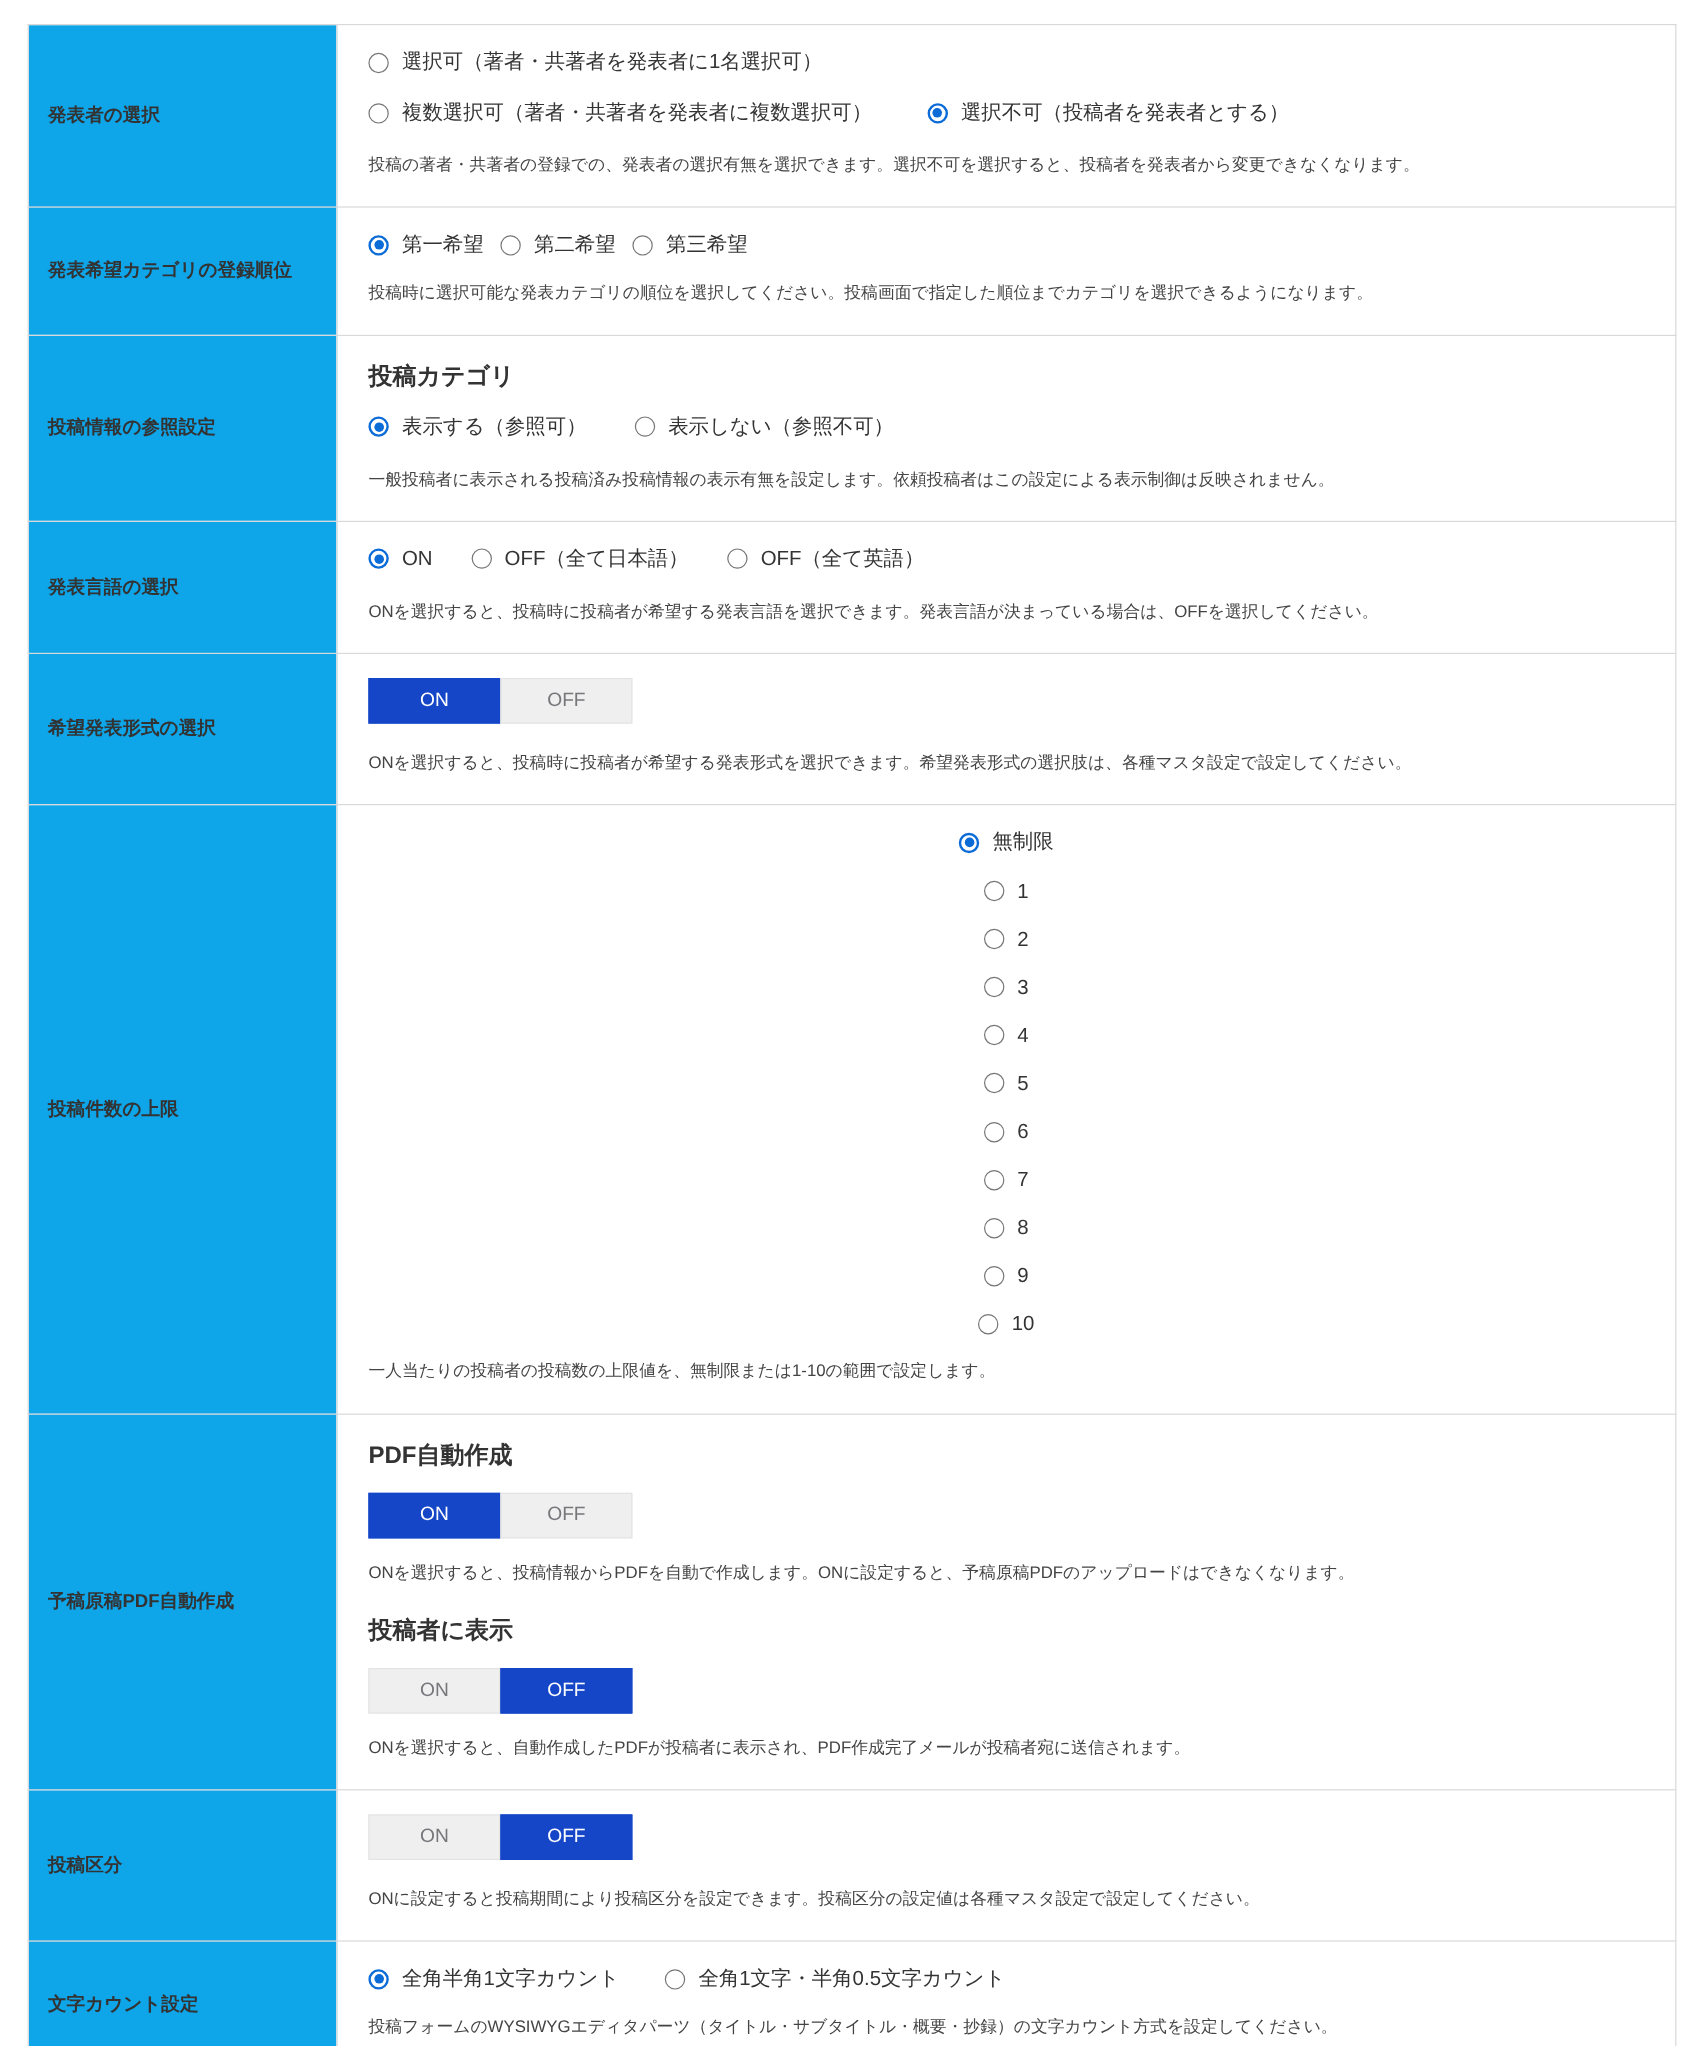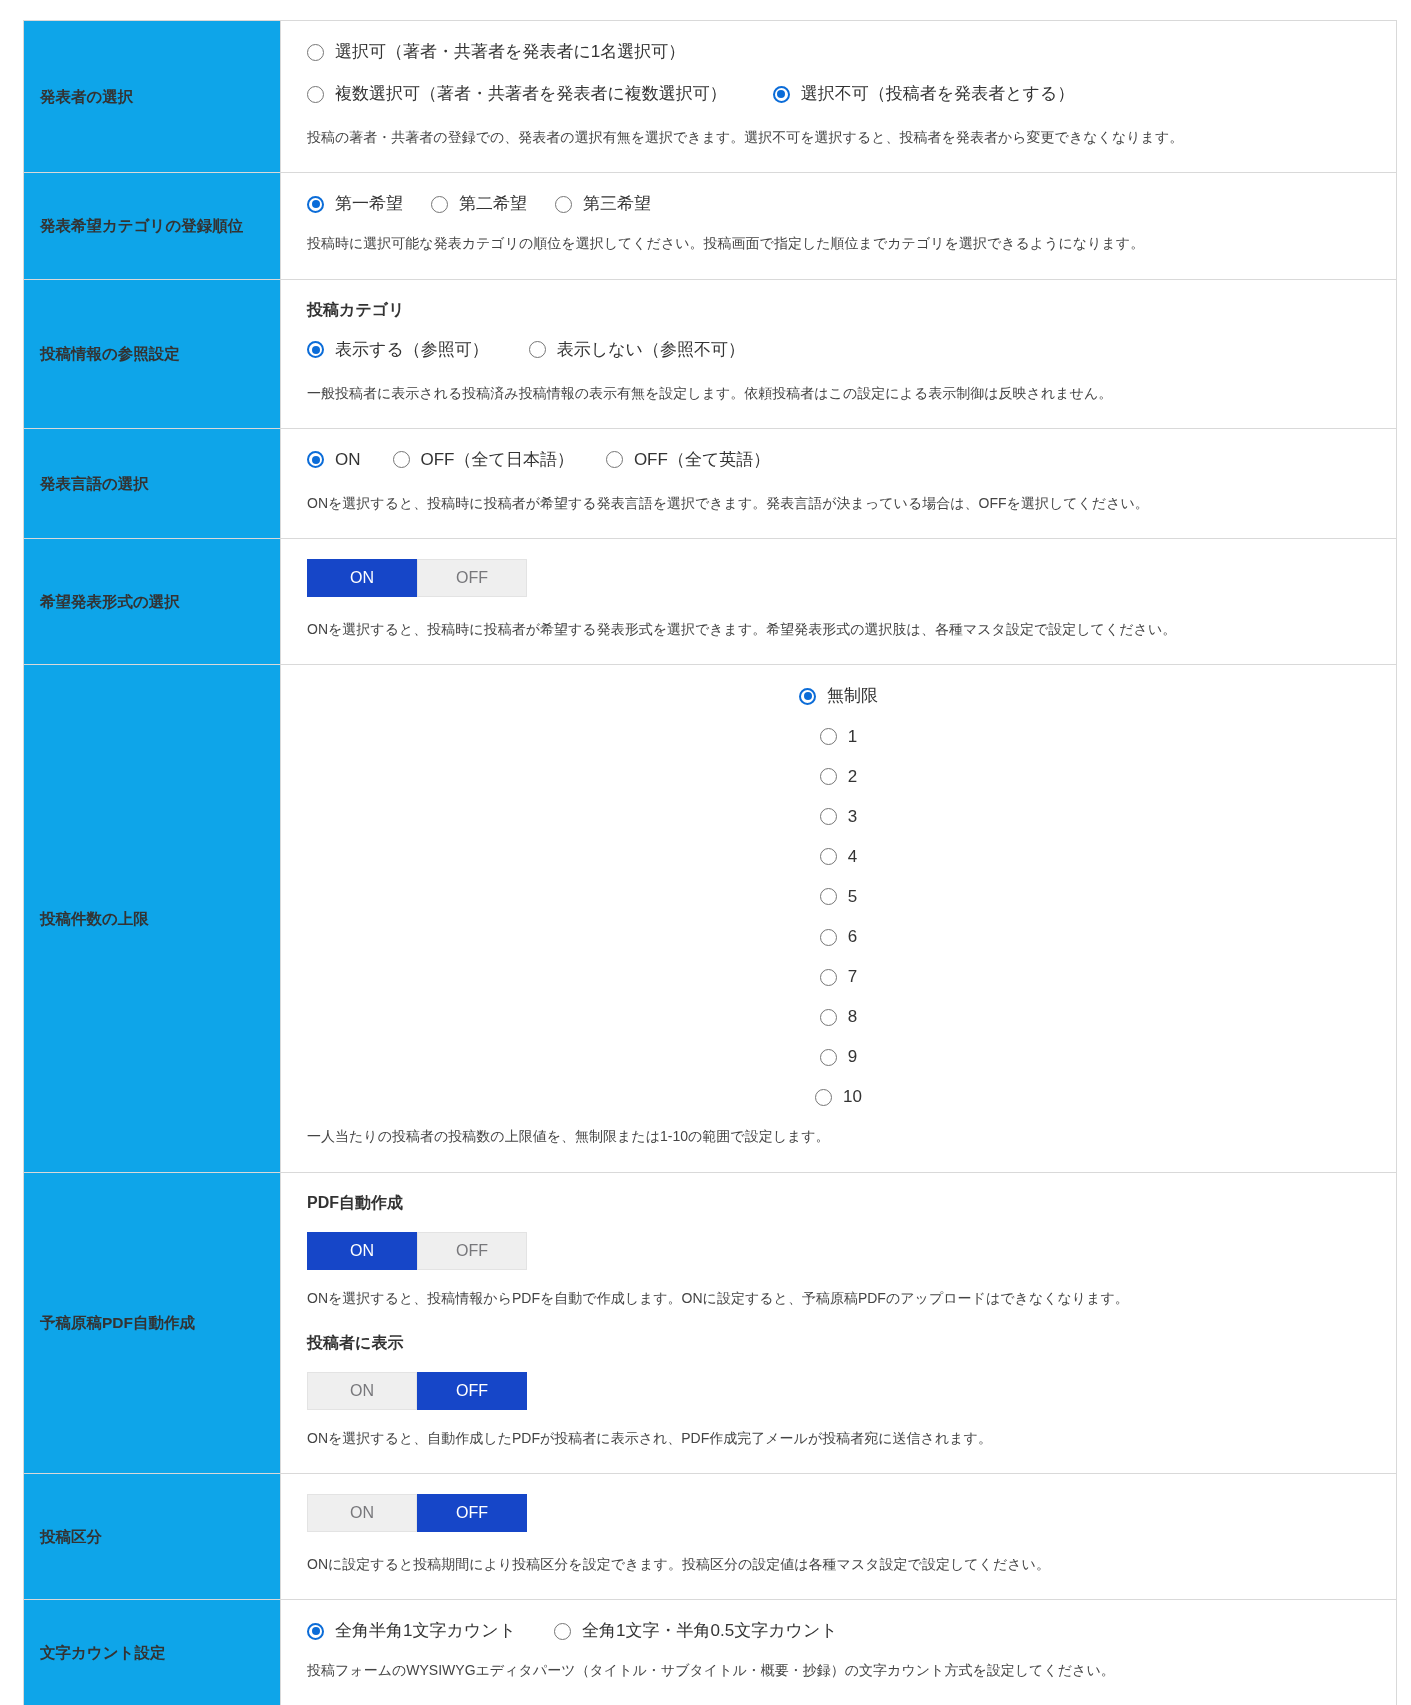--- a/index.html
+++ b/index.html
@@ -76,21 +76,21 @@
   }
   .desc {
     font-size: 14px;
     color: #444;
     line-height: 1.8;
     margin-top: 20px;
   }
   .desc.tight { margin-top: 16px; }
   .desc.narrow { max-width: 632px; }
   .subtitle {
-    font-size: 16px;
+    font-size: 20px;
     font-weight: 700;
     color: #333;
     margin-bottom: 18px;
   }
   .section + .section { margin-top: 22px; }
   .toggle { display: inline-flex; }
   .tbtn {
     width: 110px; height: 38px;
     display: inline-flex;
     align-items: center;
@@ -146,21 +146,21 @@
               <span>選択不可（投稿者を発表者とする）</span>
             </label>
           </div>
           <p class="desc">投稿の著者・共著者の登録での、発表者の選択有無を選択できます。選択不可を選択すると、投稿者を発表者から変更できなくなります。</p>
         </td>
       </tr>
 
       <tr>
         <th class="row-label">発表希望カテゴリの登録順位</th>
         <td class="row-content">
-          <div class="opt-line" style="gap:18px 28px;">
+          <div class="opt-line" style="gap:18px 14px;">
             <label class="radio">
               <span class="rb sel"></span>
               <span>第一希望</span>
             </label>
             <label class="radio">
               <span class="rb"></span>
               <span>第二希望</span>
             </label>
             <label class="radio">
               <span class="rb"></span>

